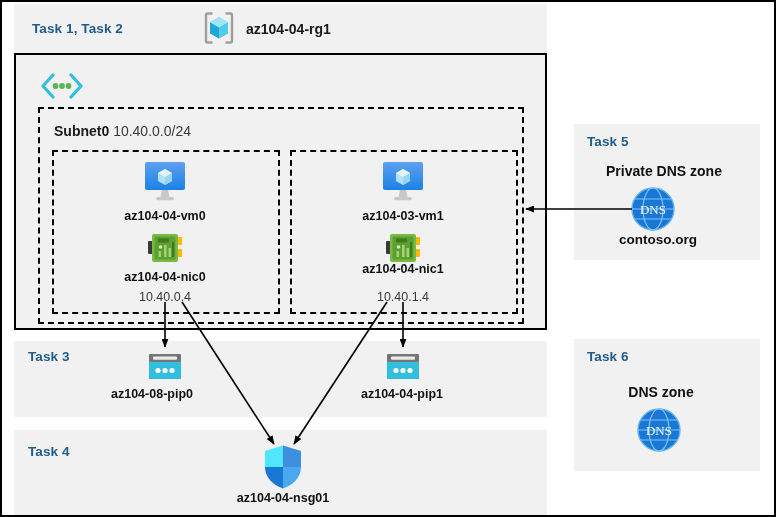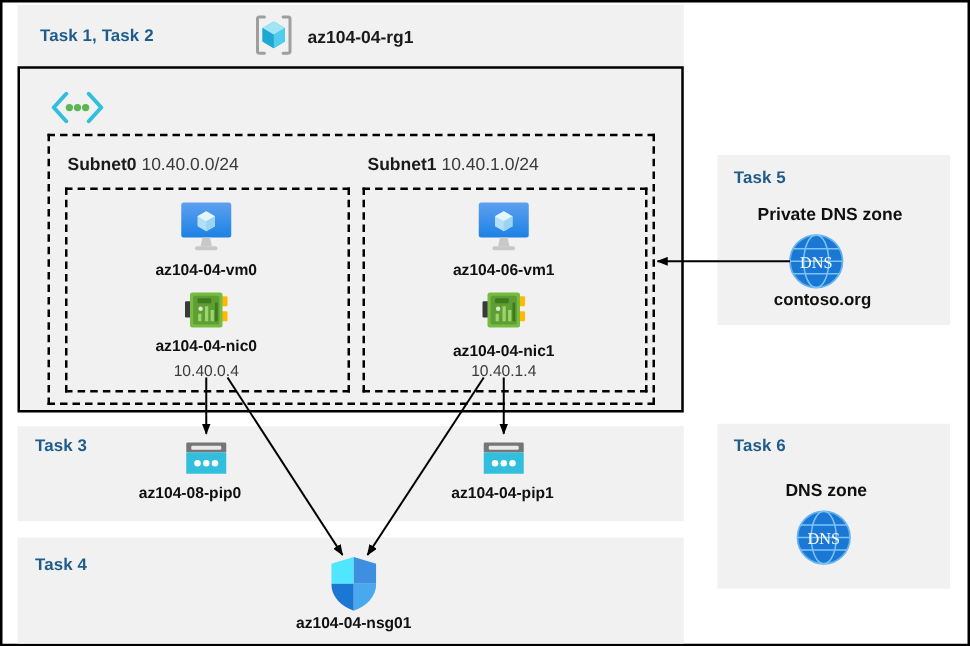--- a/index.html
+++ b/index.html
@@ -179,60 +179,57 @@
       <circle cx="15.5" cy="15" r="1.8" fill="#d8e9c8"></circle>
       <rect x="19" y="13" width="2.6" height="12" fill="#9fd36f"></rect>
       <rect x="23.5" y="16" width="2.6" height="9" fill="#9fd36f"></rect>
       <rect x="13.5" y="19" width="2.6" height="6" fill="#9fd36f"></rect>
       <rect x="27" y="10" width="2.2" height="15" fill="#3f7a20"></rect>
     </svg>
   </div>
   <div class="caption" style="left:163px; top:268px;">az104-04-nic0</div>
   <div class="caption light" style="left:163px; top:288px;">10.40.0.4</div>
 
-  <div class="res-title" style="left:292px; top:121px;">
-    <b>Subnet1</b><span>&nbsp;</span><span class="cidr">10.40.1.0/24</span>
-  </div>
 
   <div class="dashed-box" style="left:288px; top:148px; width:228px; height:164px;"></div>
 
   <div class="icon" style="left:401px; top:158px;">
     <svg width="50" height="42" viewBox="0 0 50 42" aria-hidden="true">
       <defs>
         <linearGradient id="vmg1" x1="0" y1="0" x2="0" y2="1">
           <stop offset="0" stop-color="#5ea0ef"></stop>
           <stop offset="1" stop-color="#1b81e5"></stop>
         </linearGradient>
       </defs>
       <rect x="5" y="2" width="40" height="28" rx="2" fill="url(#vmg1)"></rect>
       <polygon points="25,9 32,13 32,21 25,25 18,21 18,13" fill="#b3e0f7"></polygon>
       <polygon points="25,9 32,13 25,17 18,13" fill="#e3f5fd"></polygon>
       <polygon points="25,17 32,13 32,21 25,25" fill="#9ad4f0"></polygon>
       <polygon points="22,30 28,30 29.5,37 20.5,37" fill="#c8c8c8"></polygon>
       <rect x="16" y="37" width="18" height="3.2" rx="1.6" fill="#c8c8c8"></rect>
     </svg>
   </div>
-  <div class="caption" style="left:401px; top:207px;">az104-06-vm1</div>
+  <div class="caption" style="left:401px; top:207px;">az104-03-vm1</div>
 
   <div class="icon" style="left:401px; top:230px;">
     <svg width="40" height="32" viewBox="0 0 40 32" aria-hidden="true">
       <rect x="3" y="9" width="5" height="13" rx="1" fill="#3a3a3a"></rect>
       <rect x="32" y="5" width="5" height="8" rx="1" fill="#ffb900"></rect>
       <rect x="32" y="17" width="5" height="8" rx="1" fill="#ffb900"></rect>
       <rect x="7" y="2" width="26" height="28" rx="2" fill="#76bc43"></rect>
       <rect x="9.5" y="4.5" width="21" height="23" rx="1.5" fill="#5e9e32"></rect>
       <rect x="13" y="6.5" width="11" height="4" rx="0.8" fill="#3f7a20"></rect>
       <circle cx="15.5" cy="15" r="1.8" fill="#d8e9c8"></circle>
       <rect x="19" y="13" width="2.6" height="12" fill="#9fd36f"></rect>
       <rect x="23.5" y="16" width="2.6" height="9" fill="#9fd36f"></rect>
       <rect x="13.5" y="19" width="2.6" height="6" fill="#9fd36f"></rect>
       <rect x="27" y="10" width="2.2" height="15" fill="#3f7a20"></rect>
     </svg>
   </div>
-  <div class="caption" style="left:401px; top:272px;">az104-04-nic1</div>
+  <div class="caption" style="left:401px; top:260px;">az104-04-nic1</div>
   <div class="caption light" style="left:401px; top:288px;">10.40.1.4</div>
 
   <div class="panel" style="left:12px; top:339px; width:533px; height:76px;"></div>
 
   <div class="task-label" style="left:26px; top:347px;">Task 3</div>
 
   <div class="icon" style="left:163px; top:350px;">
     <svg width="36" height="30" viewBox="0 0 36 30" aria-hidden="true">
       <rect x="2" y="2" width="32" height="8" rx="1" fill="#767676"></rect>
       <rect x="6" y="4.5" width="24" height="3.2" rx="1" fill="#eaeaea"></rect>

